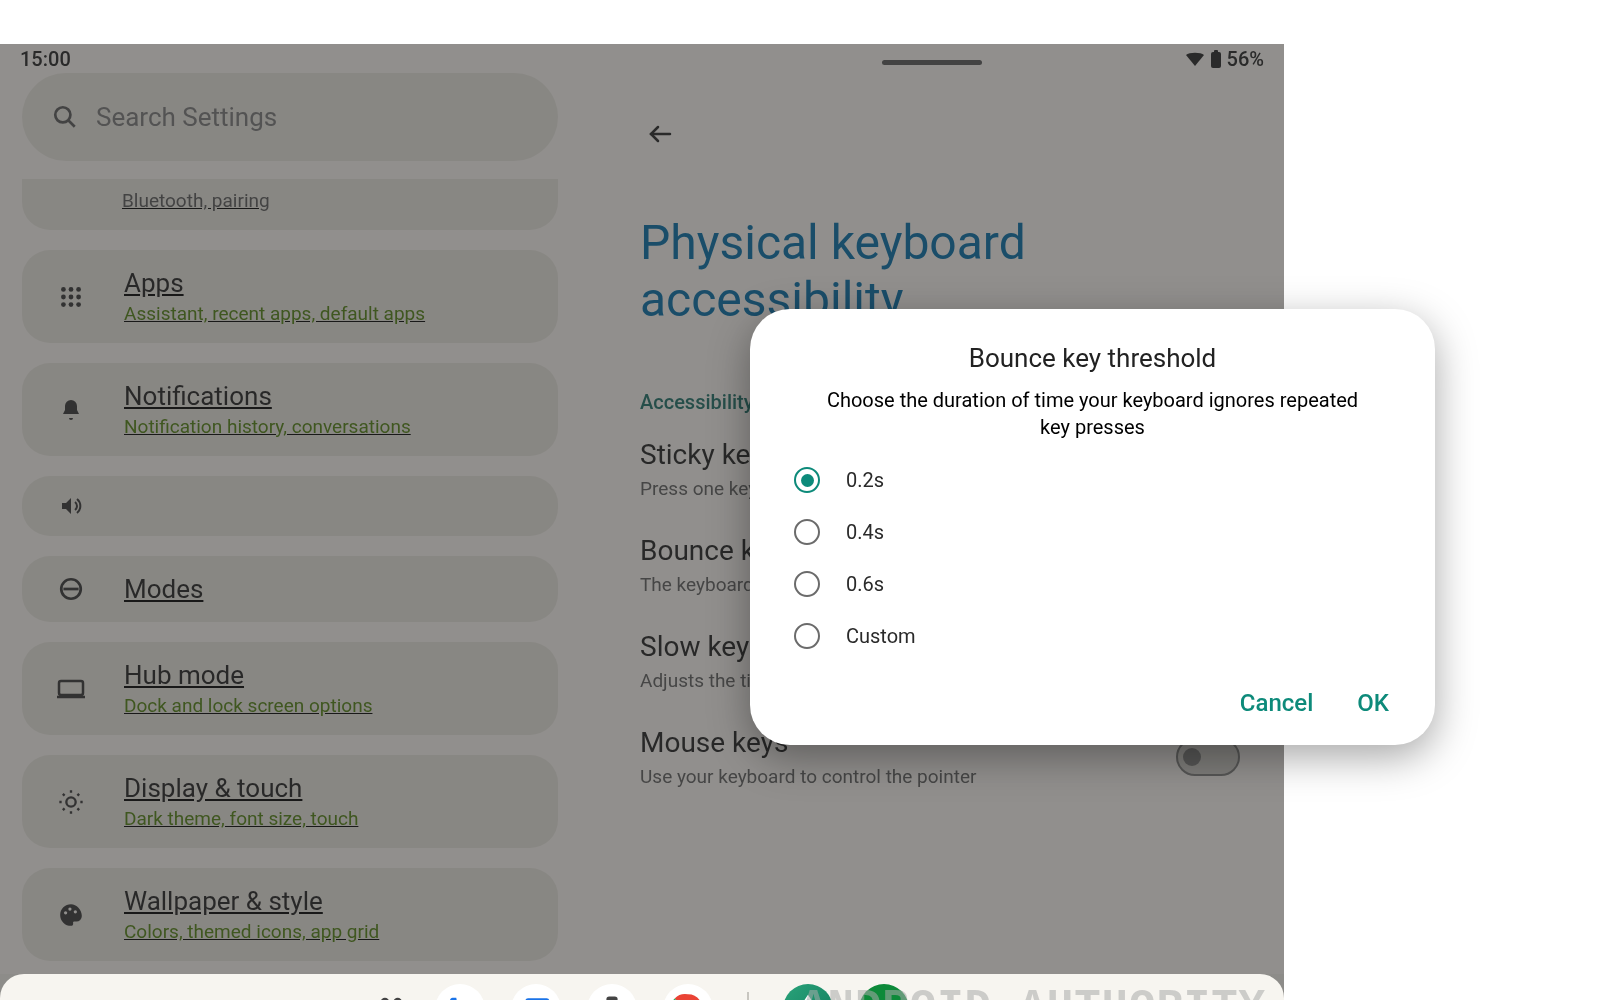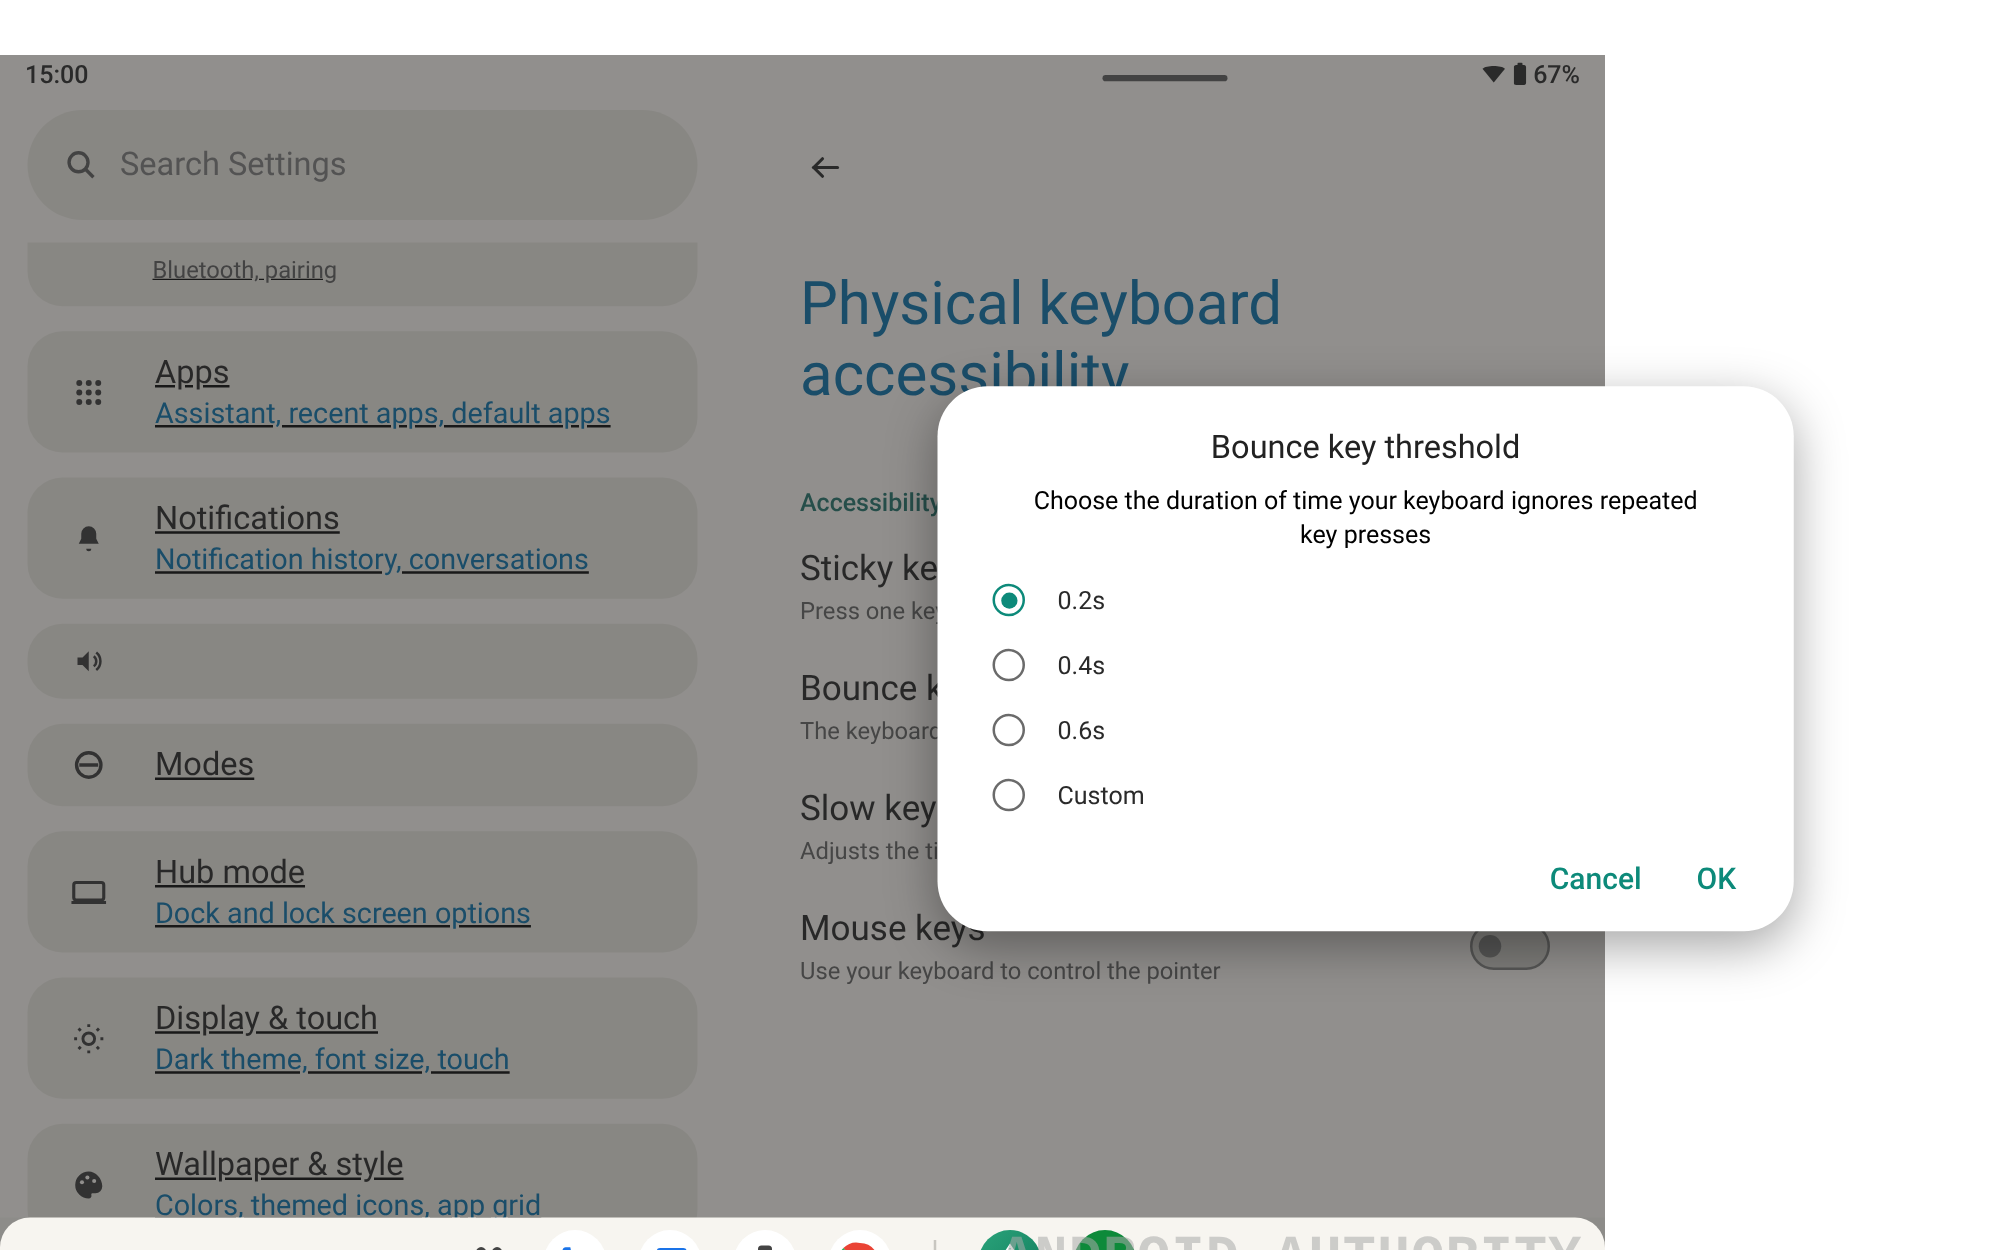--- a/index.html
+++ b/index.html
@@ -5,36 +5,36 @@
   * { box-sizing: border-box; margin: 0; padding: 0; font-family: Roboto, 'Segoe UI', Arial, sans-serif; }
   html, body { width: 1600px; height: 1000px; overflow: hidden; background: #fff; }
   .screen { position: relative; width: 1284px; height: 1000px; background: #e8e6e1; margin-top: 44px; }
 
   
   .statusbar { position: absolute; top:0; left:0; right:0; height: 30px; display:flex; align-items:center; justify-content:space-between; padding: 0 20px; font-size: 20px; font-weight: 500; color:#222; z-index: 2; }
   .status-right { display:flex; align-items:center; gap:6px; }
 
   
   .split { position:absolute; top:0; left:0; right:0; bottom:0; display:flex; }
-  .left-pane { width: 580px; height: 930px; background:#f0ede8; padding: 40px 22px 0 22px; position:relative; }
+  .left-pane { width: 580px; height: 930px; background:#f0ede8; padding: 25px 22px 0 22px; position:relative; }
   .right-pane { flex:1; height:930px; background:#f0ede8; padding: 40px 34px 0 60px; position:relative; }
 
   .handle { position:absolute; top:16px; left:50%; transform:translateX(-50%); width:100px; height:5px; border-radius:3px; background:#555; z-index:2; }
 
   
   .search { display:flex; align-items:center; gap:18px; background:#dfdcd5; border-radius: 44px; height: 88px; padding: 0 30px; margin-top:4px; }
   .search input { border:none; background:transparent; font-size:26px; color:#555; outline:none; width:100%; }
 
   
   .cards { margin-top: 18px; display:flex; flex-direction:column; gap:20px;text-decoration:underline; }
   .card-fragment { background:#dfdcd5; border-radius: 0 0 28px 28px; padding: 10px 22px 18px 100px; color:#555; font-size:19px; }
   .card { background:#dfdcd5; border-radius: 28px; padding: 18px 22px 18px 26px; display:flex; align-items:center; gap:30px; }
   .card .icon-slot { width:46px; display:flex; justify-content:center; color:#333; }
   .card .labels .title { font-size:26px; color:#1f1f1f; font-weight:400; }
-  .card .labels .sub   { font-size:23px; color:#0369a1; margin-top:4px; }
+  .card .labels .sub   { font-size:19px; color:#4d7c0f; margin-top:4px; }
 
   
   .back-btn { margin-top: 30px; width:40px; height:40px; display:flex; align-items:center; justify-content:center; }
   .page-title { font-size: 48px; font-weight:400; color:#0369a1; margin-top: 60px; }
   .breadcrumb { margin-top: 62px; font-size:20px; color:#1a6b62; font-weight:500; }
 
   .options { margin-top: 24px; display:flex; flex-direction:column; gap: 34px; }
   .opt { display:flex; align-items:center; justify-content:space-between; padding-right: 10px; }
   .opt .labels .otitle { font-size:28px; color:#1e1e1e; }
   .opt .labels .osub   { font-size:19px; color:#5a5a5a; margin-top:6px; }
@@ -82,21 +82,21 @@
         <svg width="20" height="16" viewBox="0 0 20 16">
             <path d="M10 15 L1 4 C4 1 16 1 19 4 Z" fill="#222"></path>
           </svg>
       </span>
       <span>
         <svg width="10" height="18" viewBox="0 0 10 18">
             <rect x="0" y="2" width="10" height="16" rx="2" fill="#222"></rect>
             <rect x="3" y="0" width="4" height="3" rx="1" fill="#222"></rect>
           </svg>
       </span>
-      <span>67%</span>
+      <span>56%</span>
     </div>
   </div>
 
   <div class="split">
 
     <div class="left-pane">
       <div class="search">
         <span>
           <svg width="26" height="26" viewBox="0 0 24 24" fill="none" stroke="#555" stroke-width="2.5">
               <circle cx="10" cy="10" r="7"></circle>

